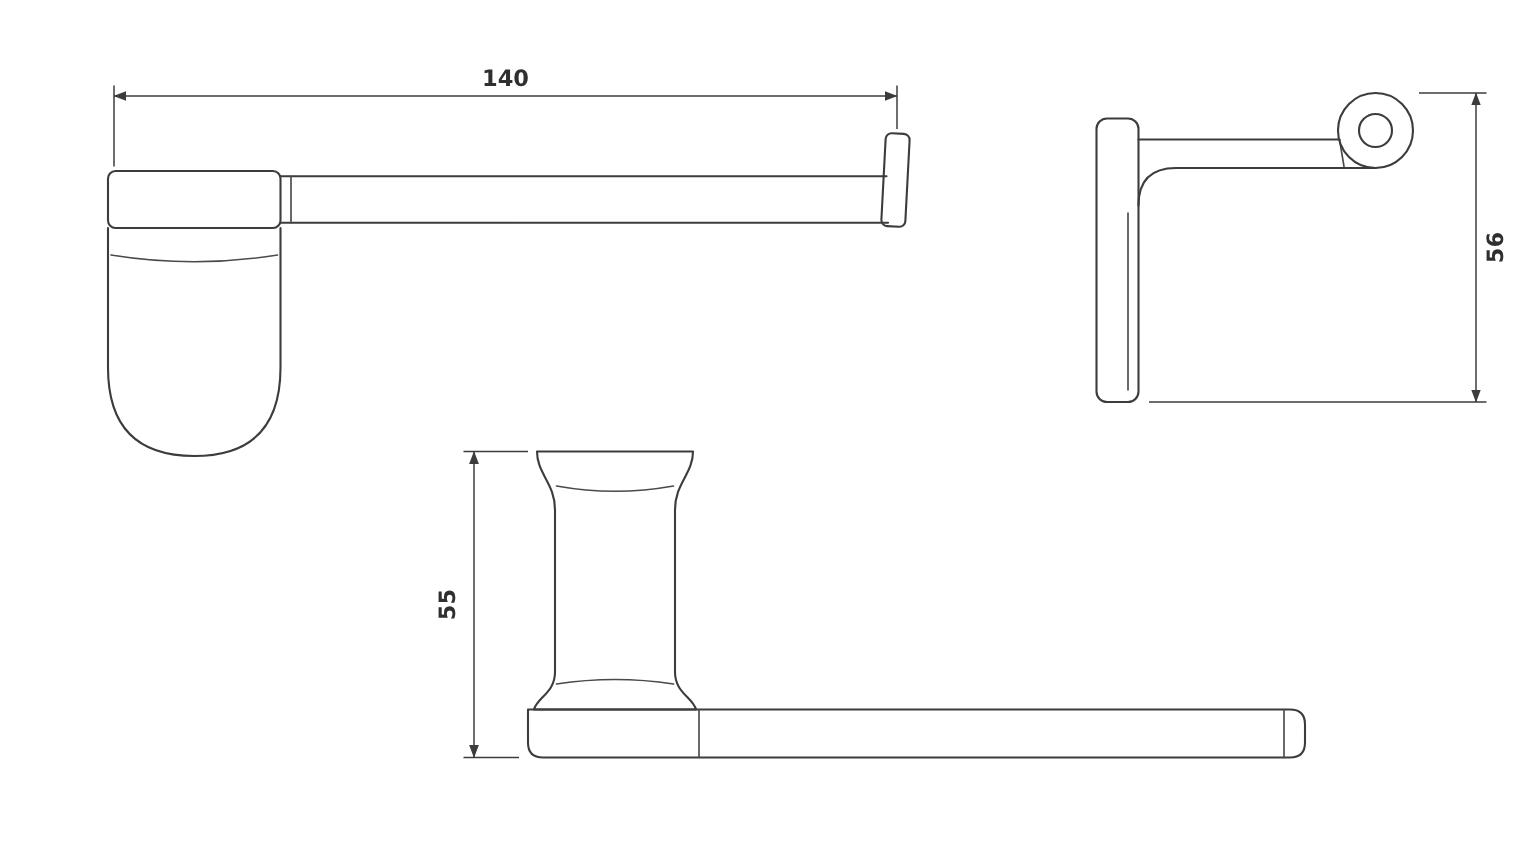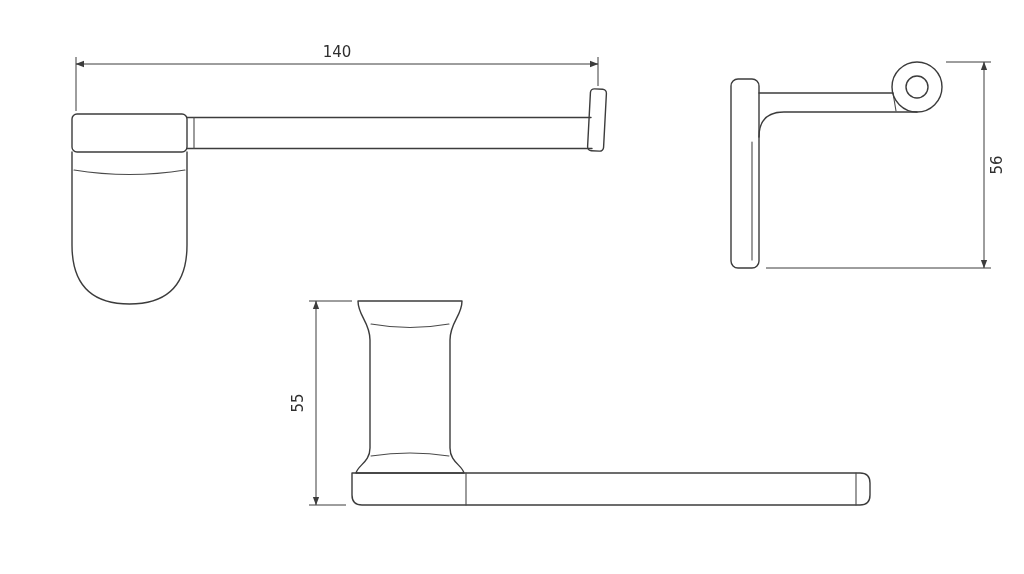--- a/index.html
+++ b/index.html
@@ -7,20 +7,21 @@
     padding: 0;
     background: #ffffff;
     font-family: "DejaVu Sans", "Liberation Sans", sans-serif;
   }
   .canvas {
     position: relative;
     width: 1024px;
     height: 574px;
     background: #ffffff;
     overflow: hidden;
+    font-weight: bold;
   }
   svg text {
     font-family: "DejaVu Sans", "Liberation Sans", sans-serif;
     font-size: 15px;
     fill: #2f2f2f;
   }
   .part {
     fill: none;
     stroke: #3c3c3c;
     stroke-width: 1.4;

